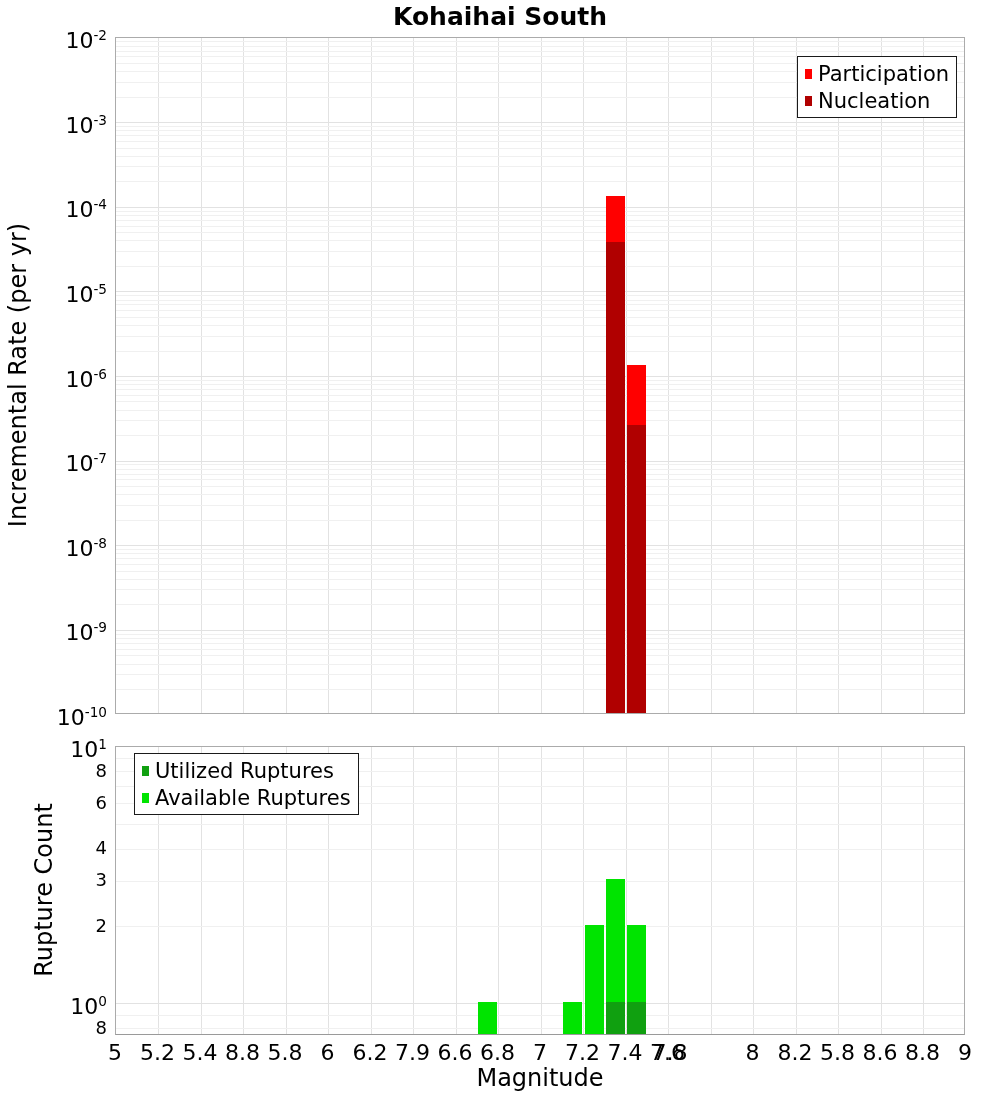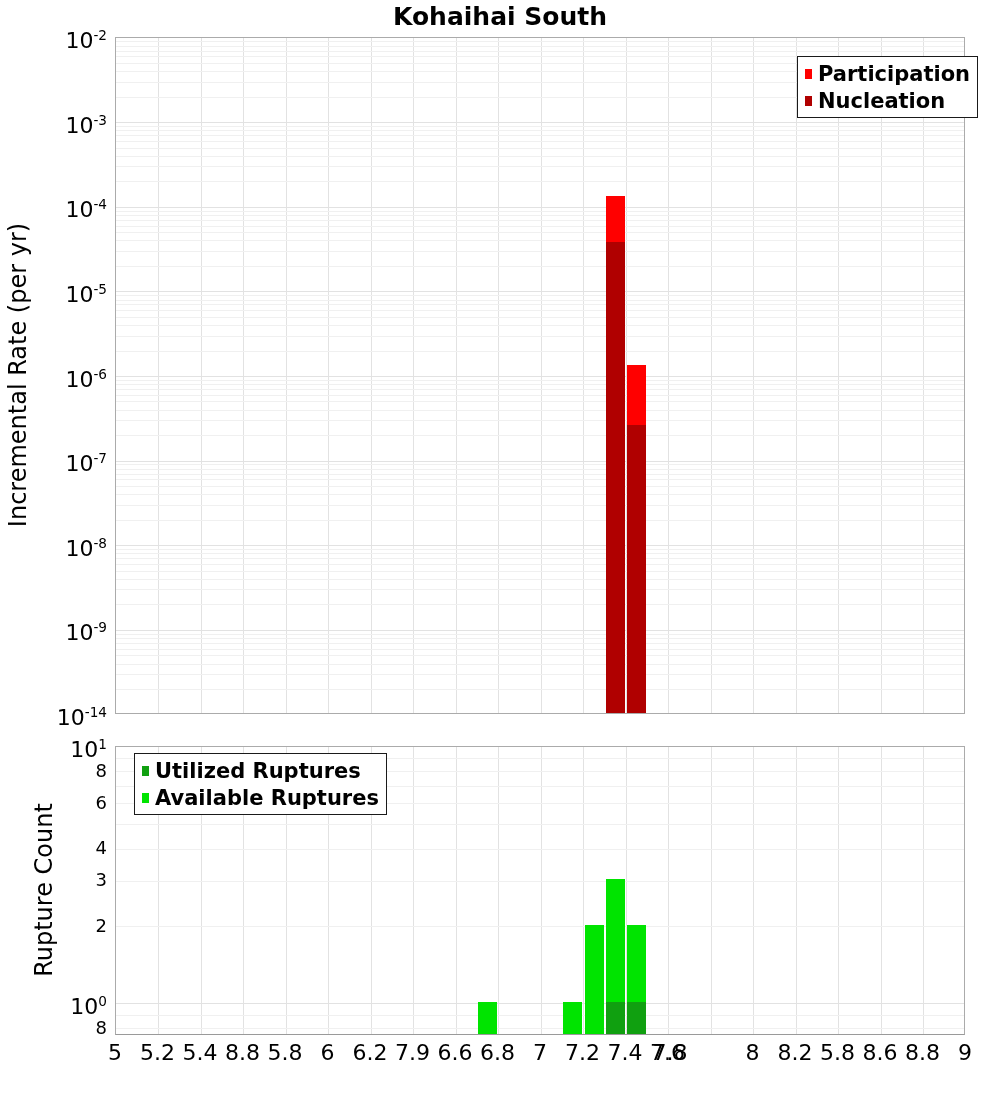--- a/index.html
+++ b/index.html
@@ -29,21 +29,21 @@
   .ytick-minor{font-size:18px;line-height:20px;}
   .sup{font-size:0.62em;vertical-align:0.55em;letter-spacing:0;}
   .xtick{
     position:absolute;width:64px;text-align:center;font-size:22px;line-height:24px;
   }
   #x-axis-label{
     position:absolute;left:440px;top:1064px;width:200px;text-align:center;font-size:24px;
   }
   .legend{
     position:absolute;background:#fff;border:1.5px solid #1a1a1a;
-    padding:3px 7px;z-index:5;font-weight:bold;
+    padding:3px 7px;z-index:5;
   }
   .legend-item{display:flex;align-items:center;gap:6px;height:27px;}
   .swatch{width:7px;height:10px;display:inline-block;flex:0 0 auto;}
   .legend-label{font-size:21px;white-space:nowrap;}
 </style>
 </head>
 <body>
 
 <div id="canvas">
 
@@ -190,21 +190,21 @@
 
   <div id="yticks-top">
       <div class="ytick abs" style="left: 0px; top: 23px;">10<span class="sup">-2</span></div>
       <div class="ytick abs" style="left: 0px; top: 107.625px;">10<span class="sup">-3</span></div>
       <div class="ytick abs" style="left: 0px; top: 192.25px;">10<span class="sup">-4</span></div>
       <div class="ytick abs" style="left: 0px; top: 276.875px;">10<span class="sup">-5</span></div>
       <div class="ytick abs" style="left: 0px; top: 361.5px;">10<span class="sup">-6</span></div>
       <div class="ytick abs" style="left: 0px; top: 446.125px;">10<span class="sup">-7</span></div>
       <div class="ytick abs" style="left: 0px; top: 530.75px;">10<span class="sup">-8</span></div>
       <div class="ytick abs" style="left: 0px; top: 615.375px;">10<span class="sup">-9</span></div>
-      <div class="ytick abs" style="left: 0px; top: 700px;">10<span class="sup">-14</span></div>
+      <div class="ytick abs" style="left: 0px; top: 700px;">10<span class="sup">-10</span></div>
     </div>
   <div id="yticks-bottom">
       <div class="ytick abs" style="left: 0px; top: 732px;"><span class="b">10</span><span class="sup">1</span></div>
       <div class="ytick abs ytick-minor" style="left: 0px; top: 760.896px;">8</div>
       <div class="ytick abs ytick-minor" style="left: 0px; top: 792.994px;">6</div>
       <div class="ytick abs ytick-minor" style="left: 0px; top: 838.232px;">4</div>
       <div class="ytick abs ytick-minor" style="left: 0px; top: 870.329px;">3</div>
       <div class="ytick abs ytick-minor" style="left: 0px; top: 915.567px;">2</div>
       <div class="ytick abs" style="left: 0px; top: 988.903px;"><span class="b">10</span><span class="sup">0</span></div>
       <div class="ytick abs ytick-minor" style="left: 0px; top: 1017.8px;">8</div>
@@ -226,20 +226,21 @@
       <div class="xtick" style="left: 635.5px; top: 1041px;">7.6</div>
       <div class="xtick" style="left: 638px; top: 1041px;">7.8</div>
       <div class="xtick" style="left: 720.5px; top: 1041px;">8</div>
       <div class="xtick" style="left: 763px; top: 1041px;">8.2</div>
       <div class="xtick" style="left: 805.5px; top: 1041px;">5.8</div>
       <div class="xtick" style="left: 848px; top: 1041px;">8.6</div>
       <div class="xtick" style="left: 890.5px; top: 1041px;">8.8</div>
       <div class="xtick" style="left: 933px; top: 1041px;">9</div>
     </div>
 
+  <div id="x-axis-label">Magnitude</div>
 
   <div class="legend" id="legend-top" style="left:797px;top:56px;">
     <div class="legend-item">
       <span class="swatch" id="swatch-participation" style="background: rgb(255, 0, 0);"></span>
       <span class="legend-label">Participation</span>
     </div>
     <div class="legend-item">
       <span class="swatch" id="swatch-nucleation" style="background: rgb(176, 0, 0);"></span>
       <span class="legend-label">Nucleation</span>
     </div>

